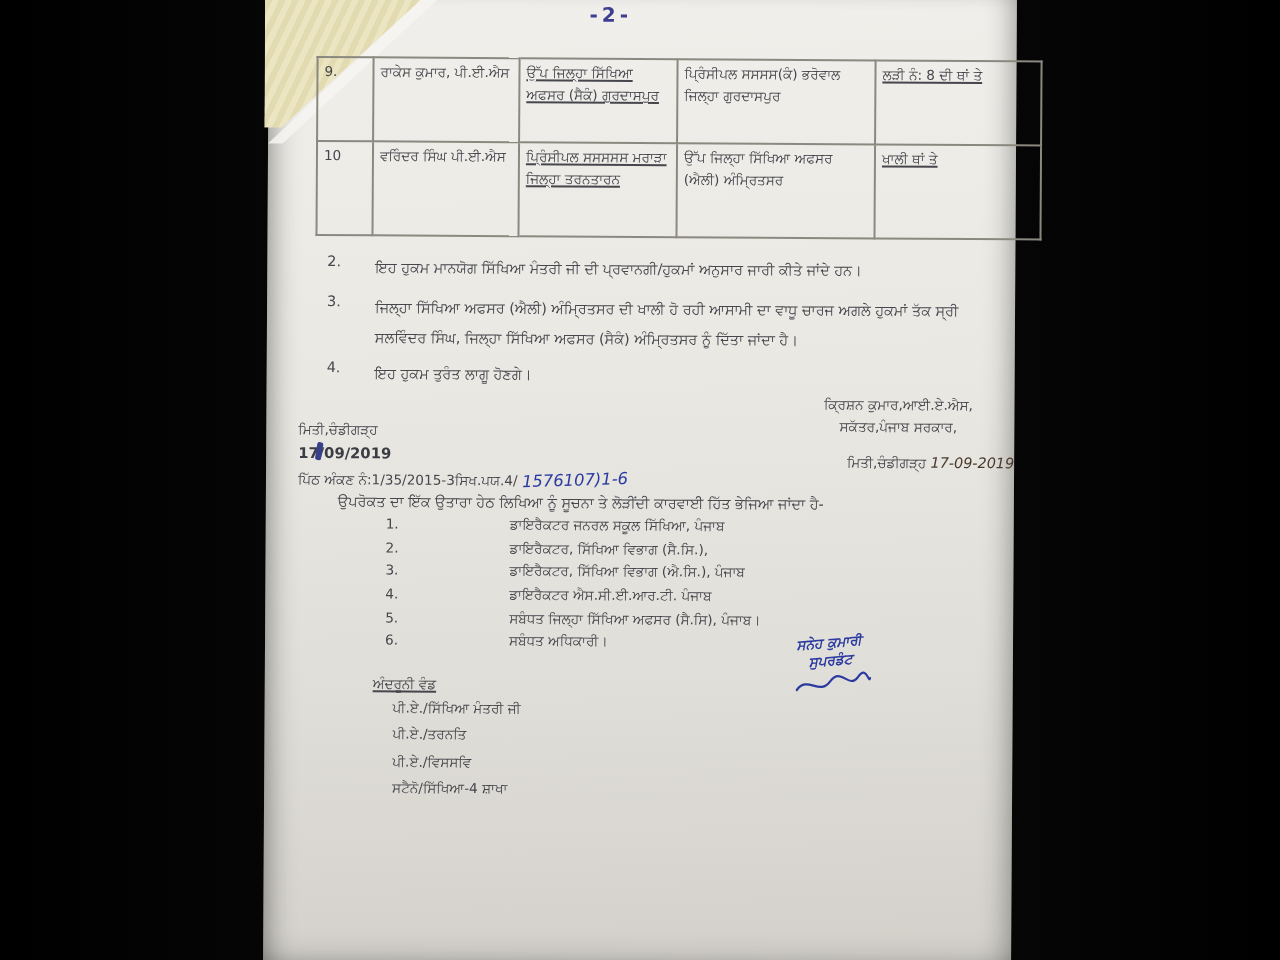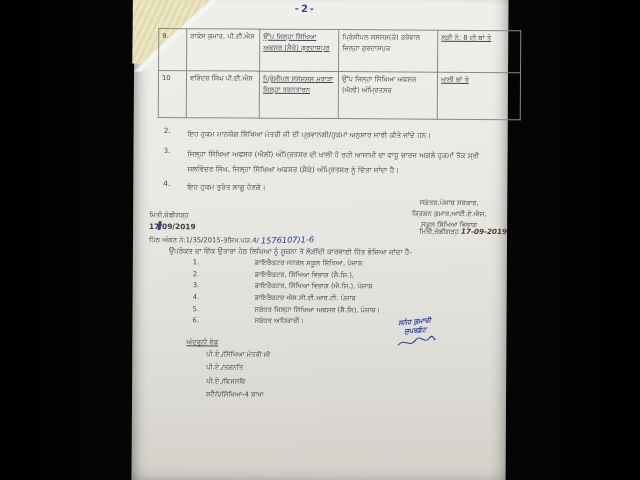--- a/index.html
+++ b/index.html
@@ -31,35 +31,35 @@
   }
   table.ttable td{border:1px solid #8b897f;vertical-align:top;padding:2px 3px;word-wrap:break-word;}
   td.c-serial{width:21px;}td.c-name{width:66px;}td.c-present{width:72px;text-decoration:underline;}td.c-new{width:92px;}td.c-remarks{width:76px;text-decoration:underline;}
   tr.r1{height:42px;}tr.r2{height:47px;}
   .para{position:absolute;font-size:7.2px;color:#46464d;}
   .para .pnum{position:absolute;left:0;top:0;width:24px;}
   .para .ptext{position:absolute;left:24px;top:0;width:298px;line-height:15px;}
   .sig{position:absolute;left:255px;top:200px;width:122px;text-align:center;font-size:6.8px;line-height:10.8px;color:#46464d;}
   .sigdate{position:absolute;left:262px;top:229px;width:112px;text-align:right;font-size:6.8px;color:#46464d;}
   .hw{color:#2b3aa0;font-style:italic;}
-  .hw-dark{color:#4a3a2c;font-style:italic;font-weight:bold;font-size:7.2px;}
+  .hw-dark{color:#4a3a2c;font-style:italic;font-weight:normal;font-size:7.2px;}
   .end-place{position:absolute;left:16px;top:215px;font-size:6.8px;color:#46464d;}
   .end-date{position:absolute;left:16px;top:226px;font-size:7.4px;font-weight:bold;color:#3c3c44;}
   .ink-fix{position:absolute;left:25px;top:225px;width:2.5px;height:9px;background:#39408a;transform:rotate(9deg);border-radius:1px;}
   .end-ref{position:absolute;left:16px;top:238px;font-size:6.8px;color:#46464d;white-space:nowrap;}
   .end-ref .hw{font-size:8.2px;transform:rotate(-2deg);display:inline-block;}
   .fwd{position:absolute;left:36px;top:250px;width:330px;font-size:7.2px;color:#46464d;}
   .recips{position:absolute;left:60px;top:262px;font-size:6.8px;color:#46464d;}
   .recips .rrow{display:flex;height:11.7px;align-items:flex-start;}
   .recips .rnum{width:62px;}
   .note{position:absolute;left:248px;top:320px;width:70px;text-align:center;transform:rotate(-5deg);}
   .note .nline{font-size:6.8px;line-height:8.5px;color:#2b3aa0;font-style:italic;font-weight:bold;}
   .note svg{display:block;margin:1px auto 0;}
   .dist-head{position:absolute;left:54px;top:342px;font-size:6.8px;color:#46464d;text-decoration:underline;}
-  .dist{position:absolute;left:74px;top:354px;font-size:6.8px;color:#46464d;}
+  .dist{position:absolute;left:64px;top:354px;font-size:6.8px;color:#46464d;}
   .dist .drow{height:13.3px;}
 </style>
 </head>
 <body>
 
 <div class="photo">
   <div class="paper">
 
     <div class="corner-shine"></div>
     <div class="corner-under"></div>
@@ -92,23 +92,22 @@
     <div class="para" style="left:30px;top:150px;">
       <span class="pnum">3.</span>
       <span class="ptext">ਜਿਲ੍ਹਾ ਸਿੱਖਿਆ ਅਫਸਰ (ਐਲੀ) ਅੰਮ੍ਰਿਤਸਰ ਦੀ ਖਾਲੀ ਹੋ ਰਹੀ ਆਸਾਮੀ ਦਾ ਵਾਧੂ ਚਾਰਜ ਅਗਲੇ ਹੁਕਮਾਂ ਤੱਕ ਸ੍ਰੀ ਸਲਵਿੰਦਰ ਸਿੰਘ, ਜਿਲ੍ਹਾ ਸਿੱਖਿਆ ਅਫਸਰ (ਸੈਕੰ) ਅੰਮ੍ਰਿਤਸਰ ਨੂੰ ਦਿੱਤਾ ਜਾਂਦਾ ਹੈ।</span>
     </div>
     <div class="para" style="left:30px;top:183px;">
       <span class="pnum">4.</span>
       <span class="ptext">ਇਹ ਹੁਕਮ ਤੁਰੰਤ ਲਾਗੂ ਹੋਣਗੇ।</span>
     </div>
 
     <div class="sig">
+      <div>ਕ੍ਰਿਸ਼ਨ ਕੁਮਾਰ,ਆਈ.ਏ.ਐਸ,</div>
       <div>ਸਕੱਤਰ,ਪੰਜਾਬ ਸਰਕਾਰ,</div>
-      <div>ਕ੍ਰਿਸ਼ਨ ਕੁਮਾਰ,ਆਈ.ਏ.ਐਸ,</div>
-      <div>ਸਕੂਲ ਸਿੱਖਿਆ ਵਿਭਾਗ</div>
     </div>
     <div class="sigdate">
       <span>ਮਿਤੀ,ਚੰਡੀਗੜ੍ਹ</span>
       <span class="hw-dark">17-09-2019</span>
     </div>
 
     <div class="end-place">ਮਿਤੀ,ਚੰਡੀਗੜ੍ਹ</div>
     <div class="end-date">17/09/2019</div>
     <div class="ink-fix"></div>
     <div class="end-ref">

